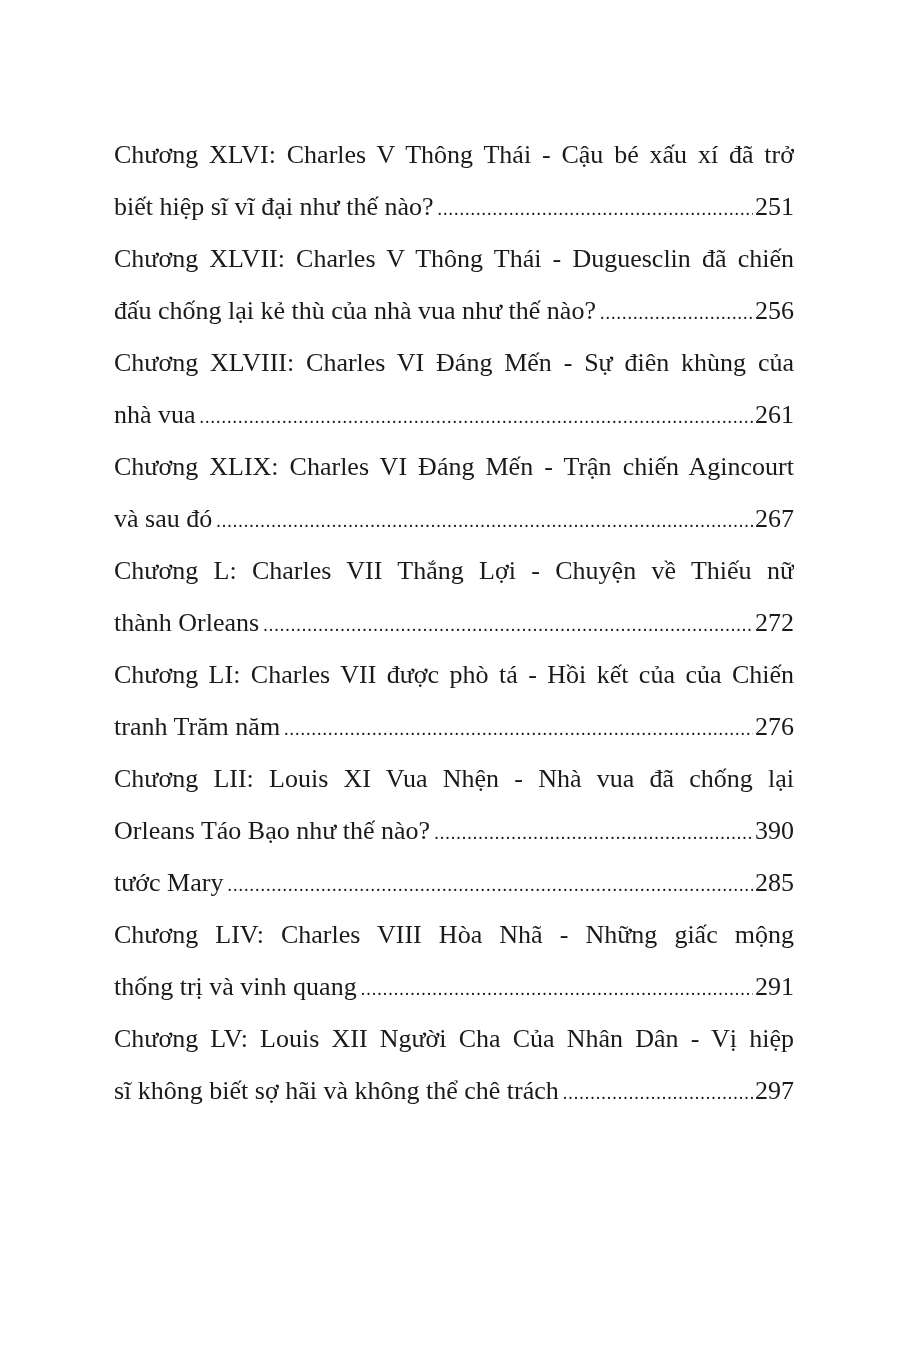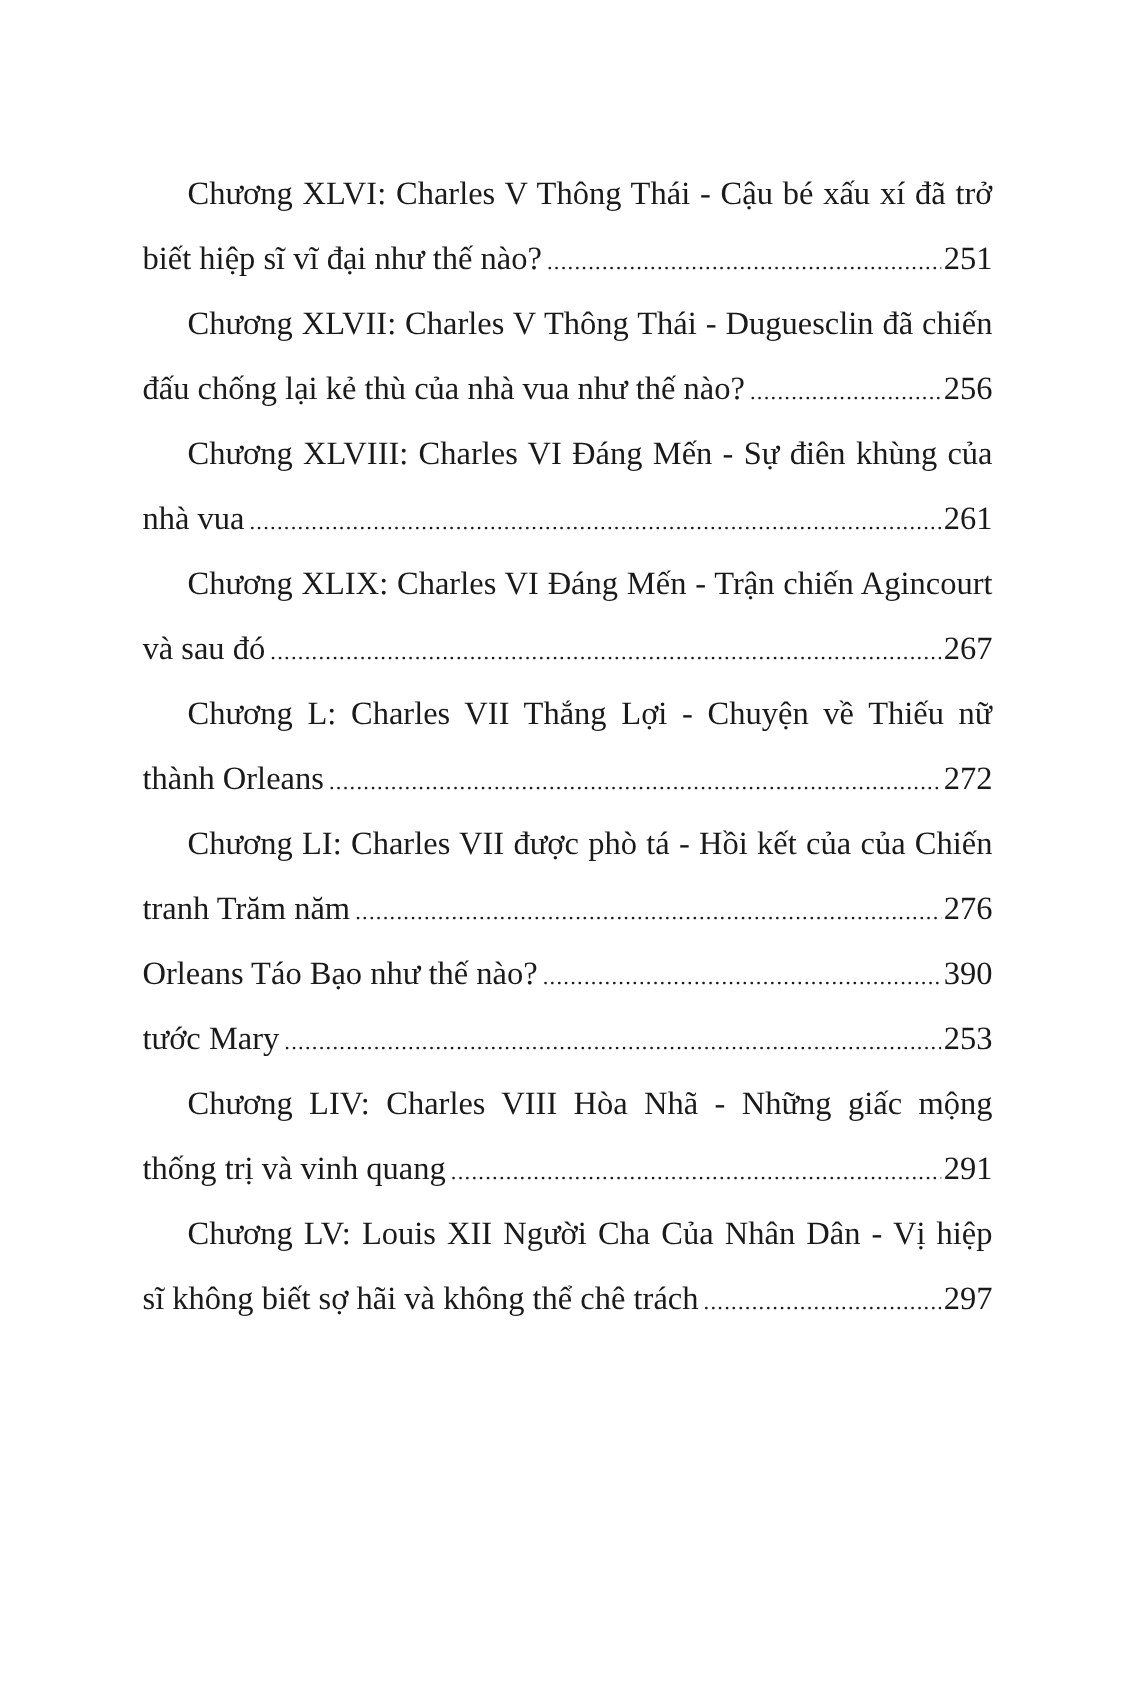--- a/index.html
+++ b/index.html
@@ -27,21 +27,20 @@
     .line {
       height: 52px;
       line-height: 52px;
       font-size: 26px;
       white-space: nowrap;
       overflow: hidden;
     }
     .line.first {
       text-align: justify;
       text-align-last: justify;
-      margin-left: 36px;
     }
     .line.last {
       display: flex;
       align-items: baseline;
     }
     .line.last .text {
       flex: 0 0 auto;
     }
     .line.last .leader {
       flex: 1 1 auto;
@@ -111,32 +110,33 @@
   <div class="entry">
     <div class="line first">Chương LI: Charles VII được phò tá - Hồi kết của của Chiến</div>
     <div class="line last">
       <span class="text">tranh Trăm năm</span>
       <span class="leader"></span>
       <span class="page">276</span>
     </div>
   </div>
 
   <div class="entry">
+    <div class="line first">Chương LII: Louis XI Vua Nhện - Nhà vua đã chống lại</div>
     <div class="line last">
       <span class="text">Orleans Táo Bạo như thế nào?</span>
       <span class="leader"></span>
       <span class="page">390</span>
     </div>
   </div>
 
   <div class="entry">
     <div class="line last">
       <span class="text">tước Mary</span>
       <span class="leader"></span>
-      <span class="page">253</span>
+      <span class="page">285</span>
     </div>
   </div>
 
   <div class="entry">
     <div class="line first">Chương LIV: Charles VIII Hòa Nhã - Những giấc mộng</div>
     <div class="line last">
       <span class="text">thống trị và vinh quang</span>
       <span class="leader"></span>
       <span class="page">291</span>
     </div>

